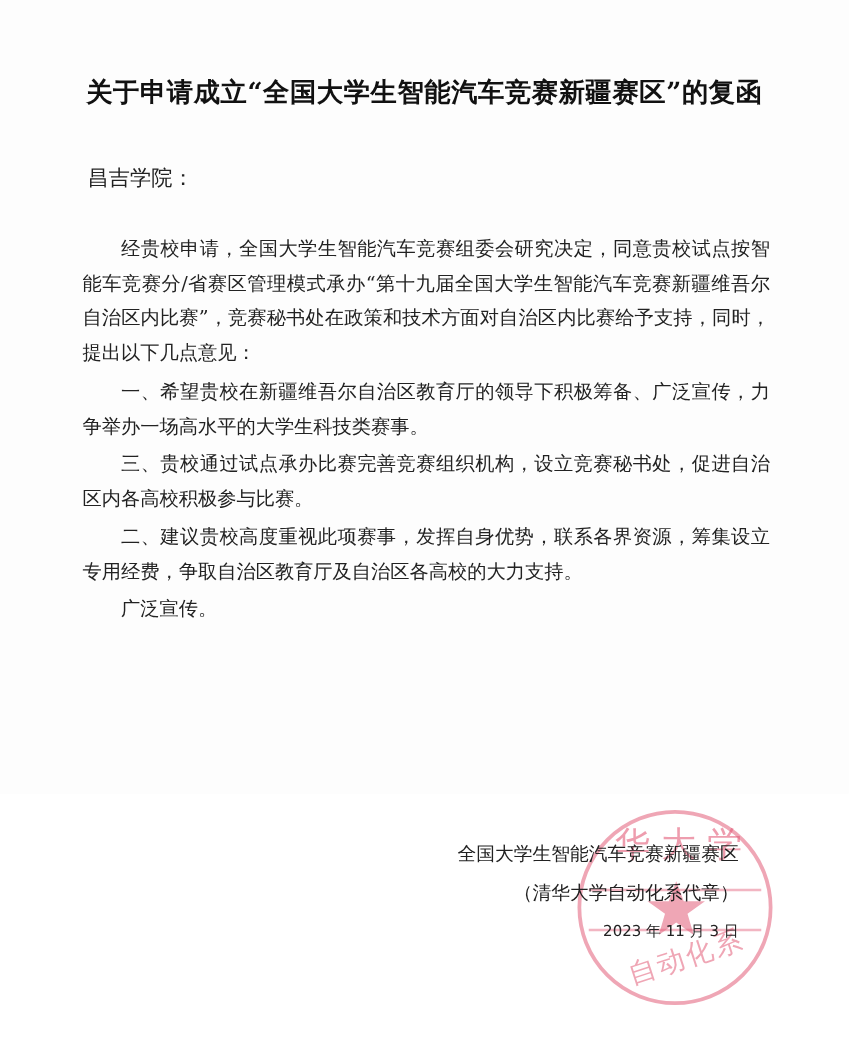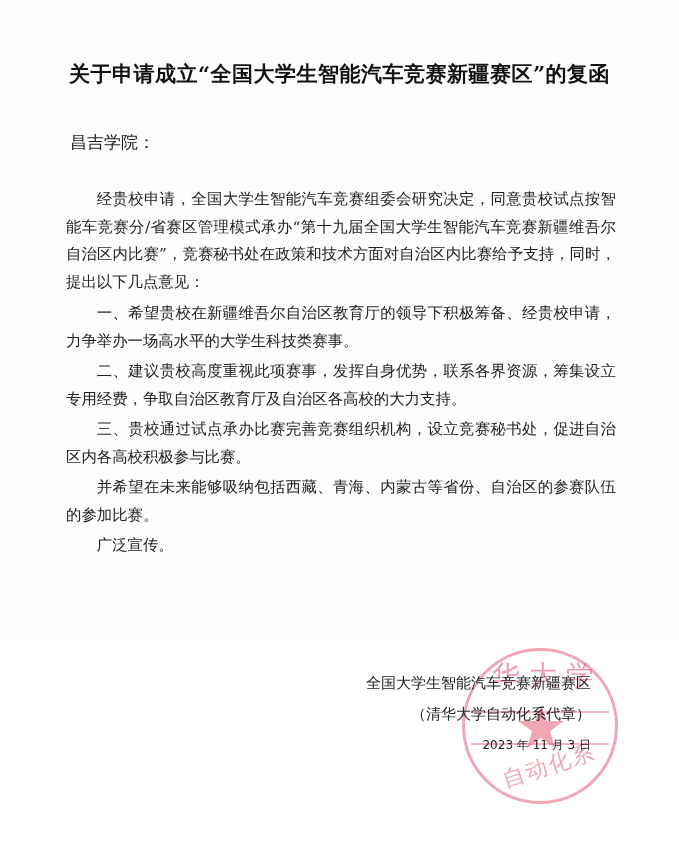--- a/index.html
+++ b/index.html
@@ -120,24 +120,23 @@
 <body>
 
 <div class="page">
 
   <div class="title">关于申请成立“全国大学生智能汽车竞赛新疆赛区”的复函</div>
 
   <div class="salutation">昌吉学院：</div>
 
   <div class="body-text">
     <p class="lead">经贵校申请，全国大学生智能汽车竞赛组委会研究决定，同意贵校试点按智能车竞赛分/省赛区管理模式承办“第十九届全国大学生智能汽车竞赛新疆维吾尔自治区内比赛”，竞赛秘书处在政策和技术方面对自治区内比赛给予支持，同时，提出以下几点意见：</p>
-    <p>一、希望贵校在新疆维吾尔自治区教育厅的领导下积极筹备、经贵校申请，力争举办一场高水平的大学生科技类赛事。</p>
+    <p>一、希望贵校在新疆维吾尔自治区教育厅的领导下积极筹备、广泛宣传，力争举办一场高水平的大学生科技类赛事。</p>
+    <p>三、贵校通过试点承办比赛完善竞赛组织机构，设立竞赛秘书处，促进自治区内各高校积极参与比赛。</p>
     <p>二、建议贵校高度重视此项赛事，发挥自身优势，联系各界资源，筹集设立专用经费，争取自治区教育厅及自治区各高校的大力支持。</p>
-    <p>三、贵校通过试点承办比赛完善竞赛组织机构，设立竞赛秘书处，促进自治区内各高校积极参与比赛。</p>
-    <p>并希望在未来能够吸纳包括西藏、青海、内蒙古等省份、自治区的参赛队伍的参加比赛。</p>
     <p>广泛宣传。</p>
   </div>
 
   <div class="stamp">
     <div class="stamp-text-top">华 大 学</div>
     <div class="stamp-line" style="top:60px;"></div>
     <svg class="stamp-star" viewBox="0 0 48 48">
       <polygon points="24,2 30,18 47,18 33,28 38,45 24,35 10,45 15,28 1,18 18,18" fill="rgba(226,92,120,0.55)"></polygon>
     </svg>
     <div class="stamp-line" style="top:92px;"></div>

